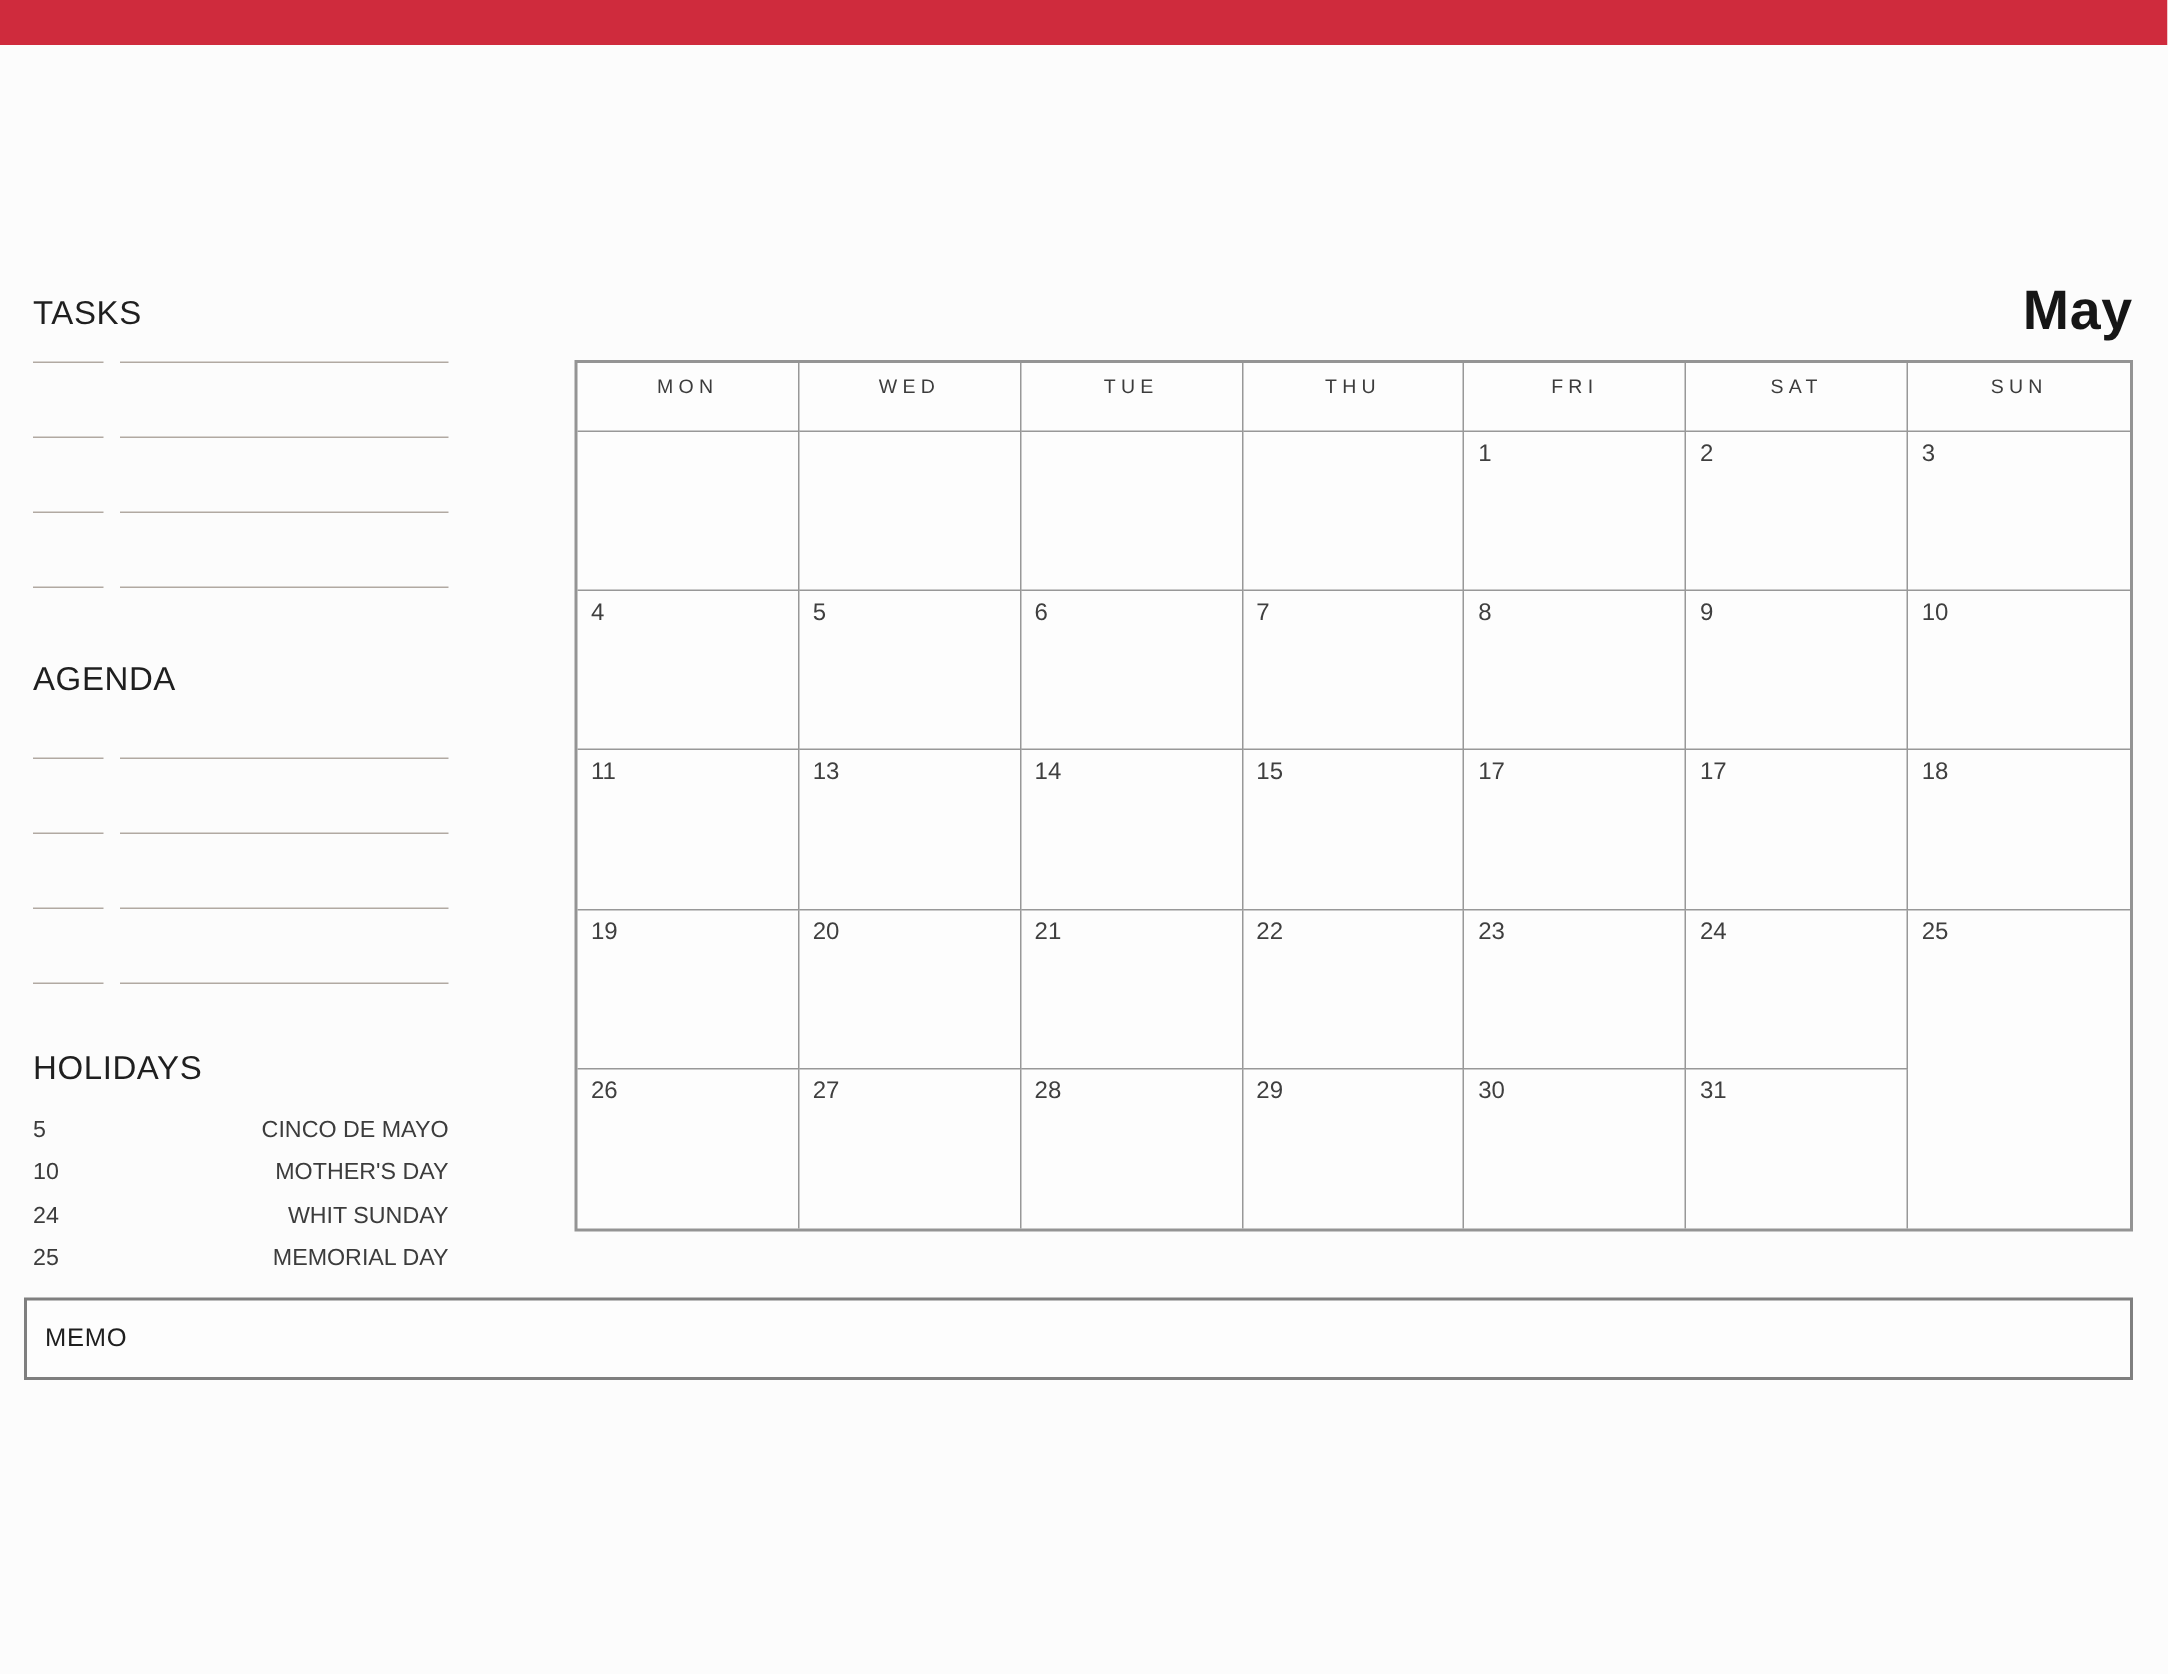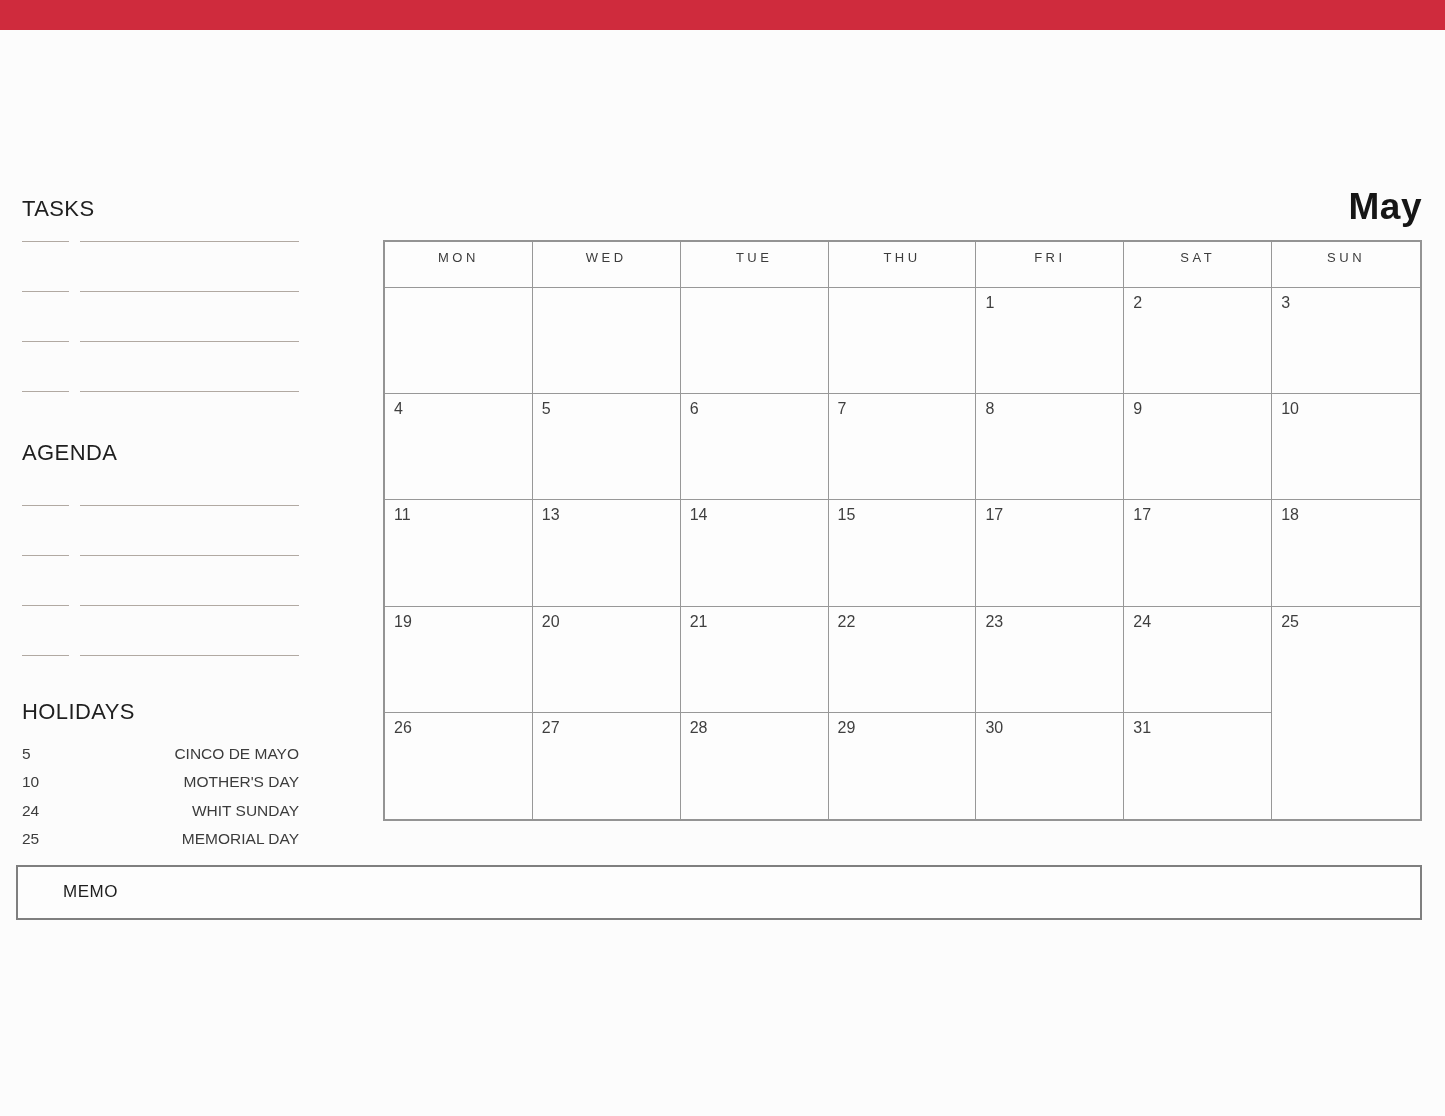--- a/index.html
+++ b/index.html
@@ -88,21 +88,20 @@
   .calendar > div:nth-child(7n) { border-right: none; }
   .calendar > div:nth-last-child(-n+7) { border-bottom: none; }
   .date-num { font-size: 16px; color: #3f3f3f; }
 
   
   .memo-box {
     left: 16px; top: 865px; width: 1406px; height: 55px;
     border: 2px solid #7f7f7f;
     box-sizing: border-box;
     background: #fdfdfd;
-    padding-left: 33px;
   }
   .memo-label {
     padding: 15px 0 0 12px;
     font-size: 17px; letter-spacing: 0.5px; color: #1e1e1e;
   }
 </style>
 </head>
 <body>
 
 <div class="abs top-bar" style="background: rgb(207, 43, 61);"></div>

